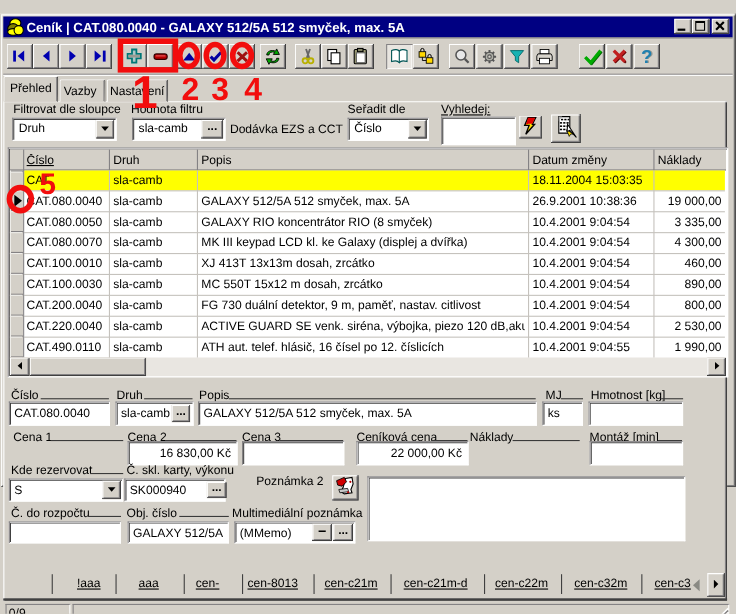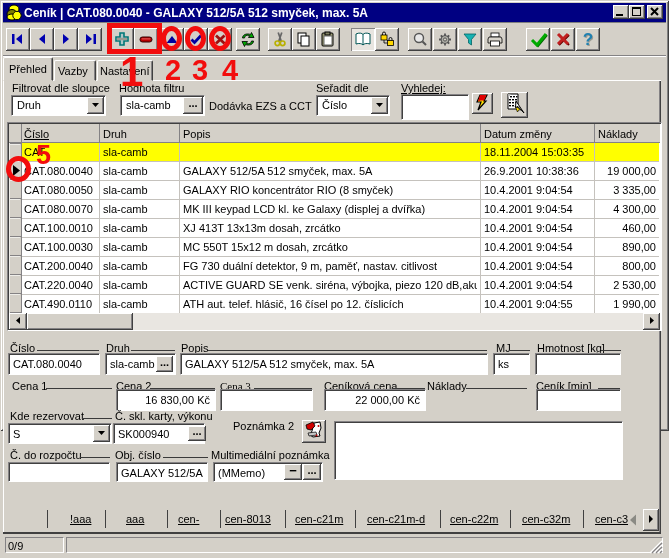--- a/index.html
+++ b/index.html
@@ -1,16 +1,16 @@
 <!DOCTYPE html>
 <html><head><meta charset="utf-8"><style>
 *{margin:0;padding:0;box-sizing:border-box;font-family:"Liberation Sans",sans-serif;}
 html,body{width:669px;height:558px;overflow:hidden;background:#d4d0c8;}
 #win{position:relative;width:669px;height:431px;background:#d4d0c8;
- box-shadow:inset 1px 1px 0 #d4d0c8,inset -1px -1px 0 #404040,inset 2px 2px 0 #fff,inset -2px -2px 0 #808080;}
+ box-shadow:inset 1px 1px 0 #d4d0c8,inset -1px -1px 0 #404040,inset 2px 2px 0 #fff,inset -2px -2px 0 #808080;margin-top:12px;}
 .abs{position:absolute;}
 .t11{font-size:11px;color:#000;white-space:nowrap;}
 .tbtn{position:absolute;top:28px;width:24px;height:23px;background:#d4d0c8;
  box-shadow:inset -1px -1px 0 #404040,inset 1px 1px 0 #fff,inset -2px -2px 0 #848284;}
 .tbtn svg{position:absolute;left:3px;top:3px;}
 .raised{background:#d4d0c8;box-shadow:inset -1px -1px 0 #404040,inset 1px 1px 0 #fff,inset -2px -2px 0 #848284;}
 .sunk{background:#fff;border:1px solid;border-color:#848284 #fff #fff #848284;box-shadow:inset 1px 1px 0 #404040;}
 .cbtn{position:absolute;background:#d4d0c8;box-shadow:inset -1px -1px 0 #404040,inset 1px 1px 0 #fff,inset -2px -2px 0 #848284;text-align:center;}
 .lbl{position:absolute;font-size:11px;color:#000;white-space:nowrap;}
 .lline{position:absolute;height:1px;background:#3a3a3a;}
@@ -359,24 +359,24 @@
 <div class="lline" style="left:601px;top:350px;width:20px;"></div>
 <div class="fin" style="left:8px;top:353px;width:92px;height:22px;">CAT.080.0040</div>
 <div class="fin" style="left:105px;top:353px;width:71px;height:22px;">sla-camb</div>
 <div class="cbtn" style="left:156px;top:356px;width:17px;height:16px;font-size:11px;font-weight:bold;line-height:12px;">...</div>
 <div class="fin" style="left:180px;top:353px;width:308px;height:22px;">GALAXY 512/5A 512 smyček, max. 5A</div>
 <div class="fin" style="left:493px;top:353px;width:37px;height:22px;">ks</div>
 <div class="fin" style="left:535px;top:353px;width:86px;height:22px;"></div>
 
 <div class="lbl" style="left:12px;top:380px;">Cena 1</div>
 <div class="lbl" style="left:116px;top:380px;">Cena 2</div>
-<div class="lbl" style="left:220px;top:380px;font-family:Liberation Serif, serif;">Cena 3</div>
+<div class="lbl" style="left:220px;top:380px;">Cena 3</div>
 <div class="lbl" style="left:324px;top:380px;">Ceníková cena</div>
 <div class="lbl" style="left:427px;top:380px;">Náklady</div>
-<div class="lbl" style="left:536px;top:380px;">Ceník [min]</div>
+<div class="lbl" style="left:536px;top:380px;">Montáž [min]</div>
 <div class="lline" style="left:46px;top:388px;width:66px;"></div>
 <div class="lline" style="left:150px;top:388px;width:65px;"></div>
 <div class="lline" style="left:254px;top:388px;width:58px;"></div>
 <div class="lline" style="left:392px;top:388px;width:33px;"></div>
 <div class="lline" style="left:466px;top:388px;width:61px;"></div>
 <div class="lline" style="left:598px;top:388px;width:22px;"></div>
 <div class="fin" style="left:116px;top:389px;width:100px;height:22px;text-align:right;padding-right:5px;">16 830,00 Kč</div>
 <div class="fin" style="left:220px;top:389px;width:93px;height:22px;"></div>
 <div class="fin" style="left:324px;top:389px;width:102px;height:22px;text-align:right;padding-right:5px;">22 000,00 Kč</div>
 <div class="fin" style="left:536px;top:389px;width:85px;height:22px;"></div>

